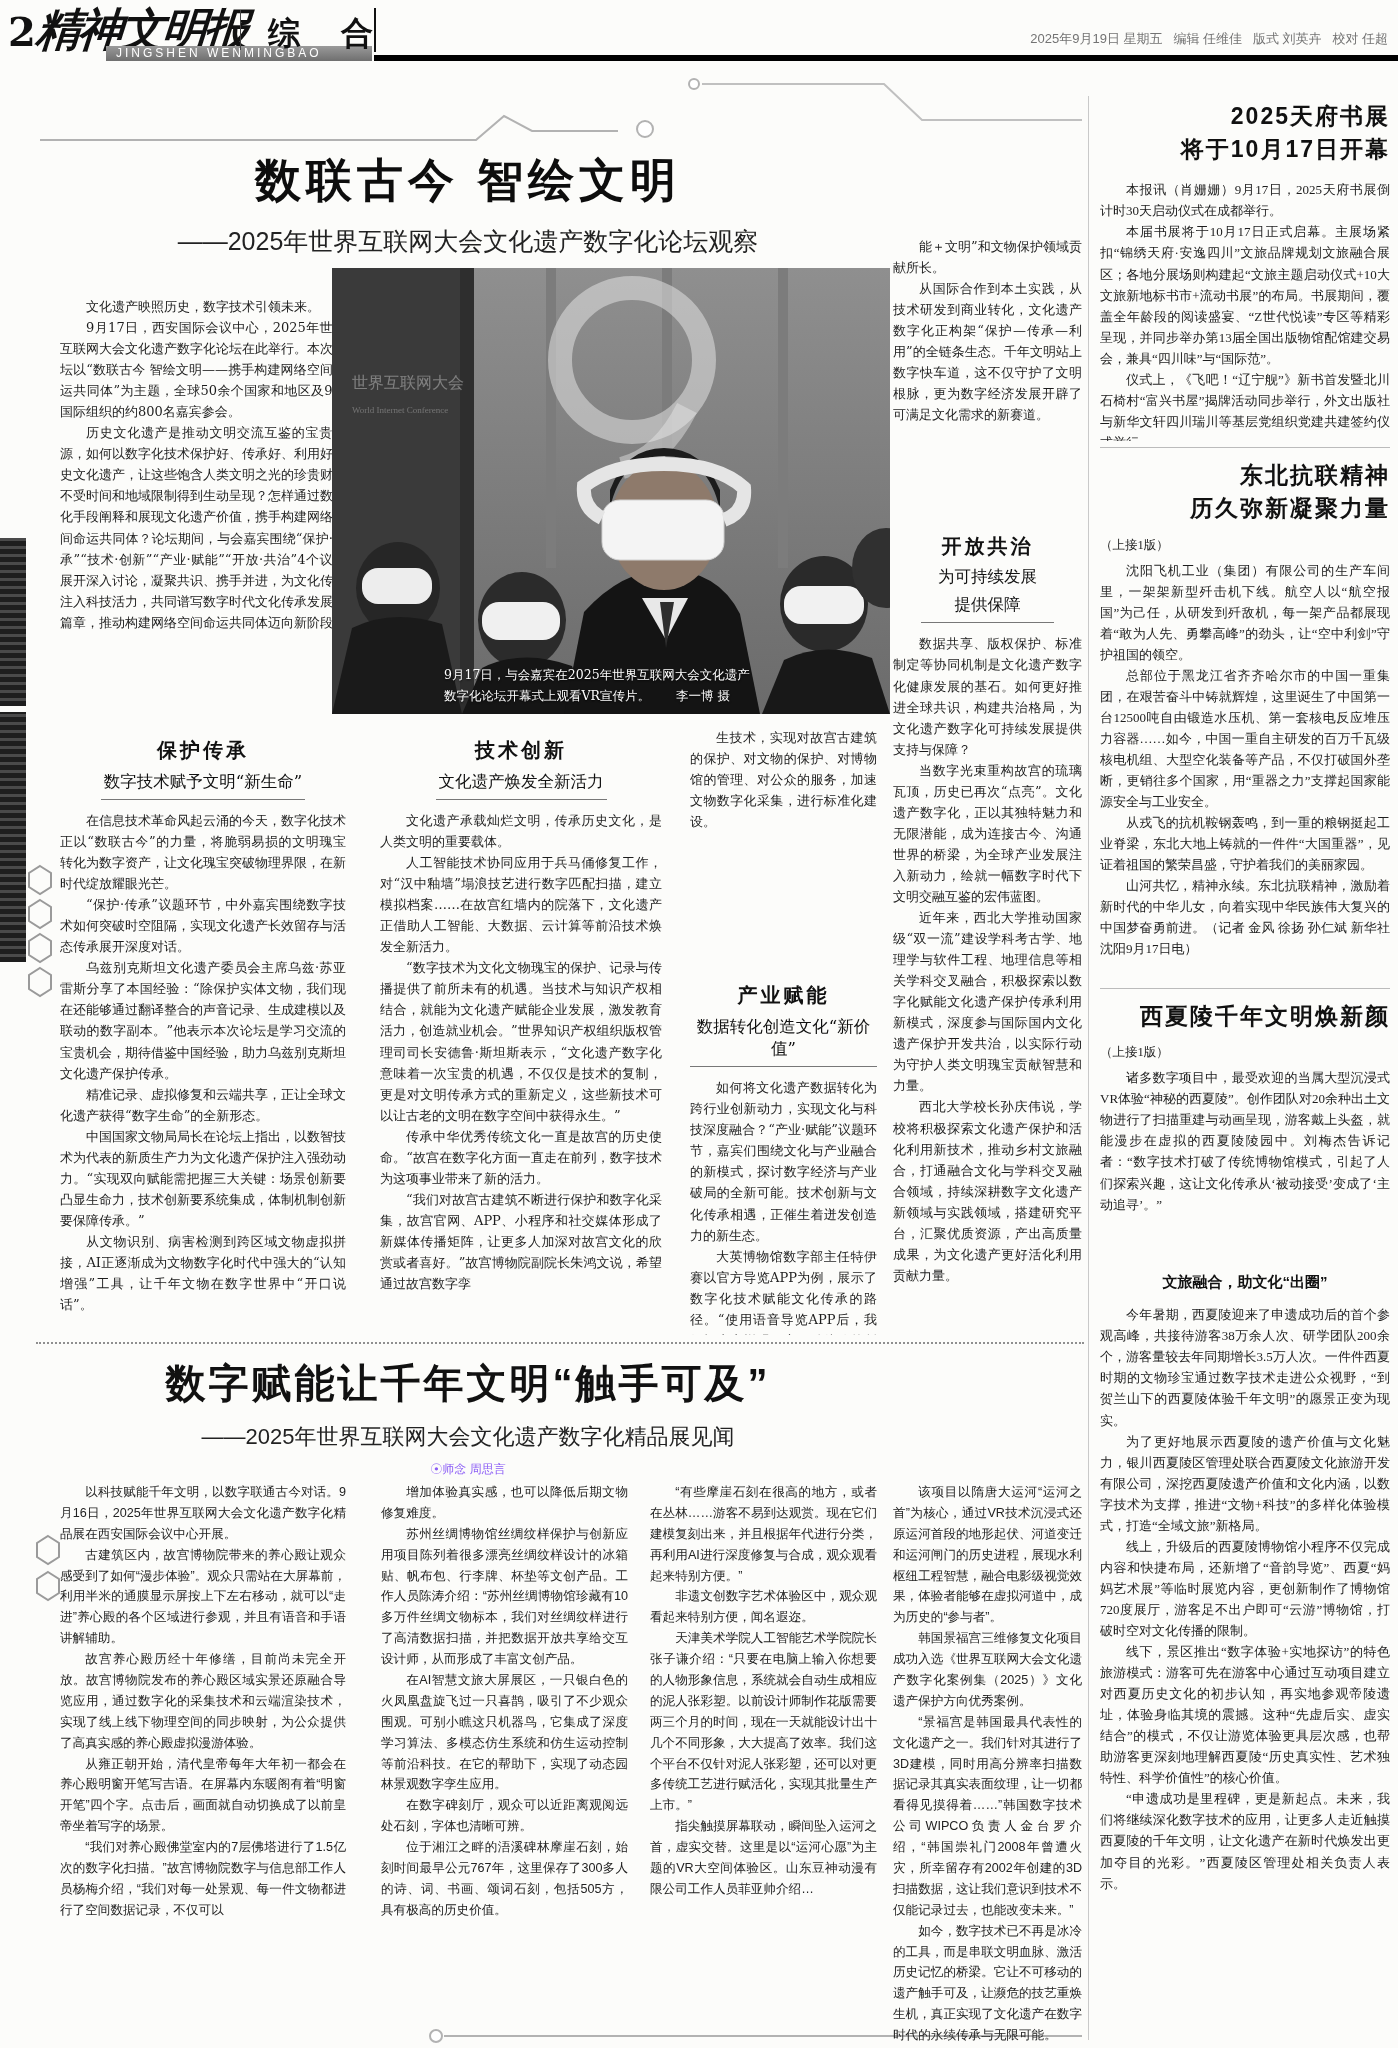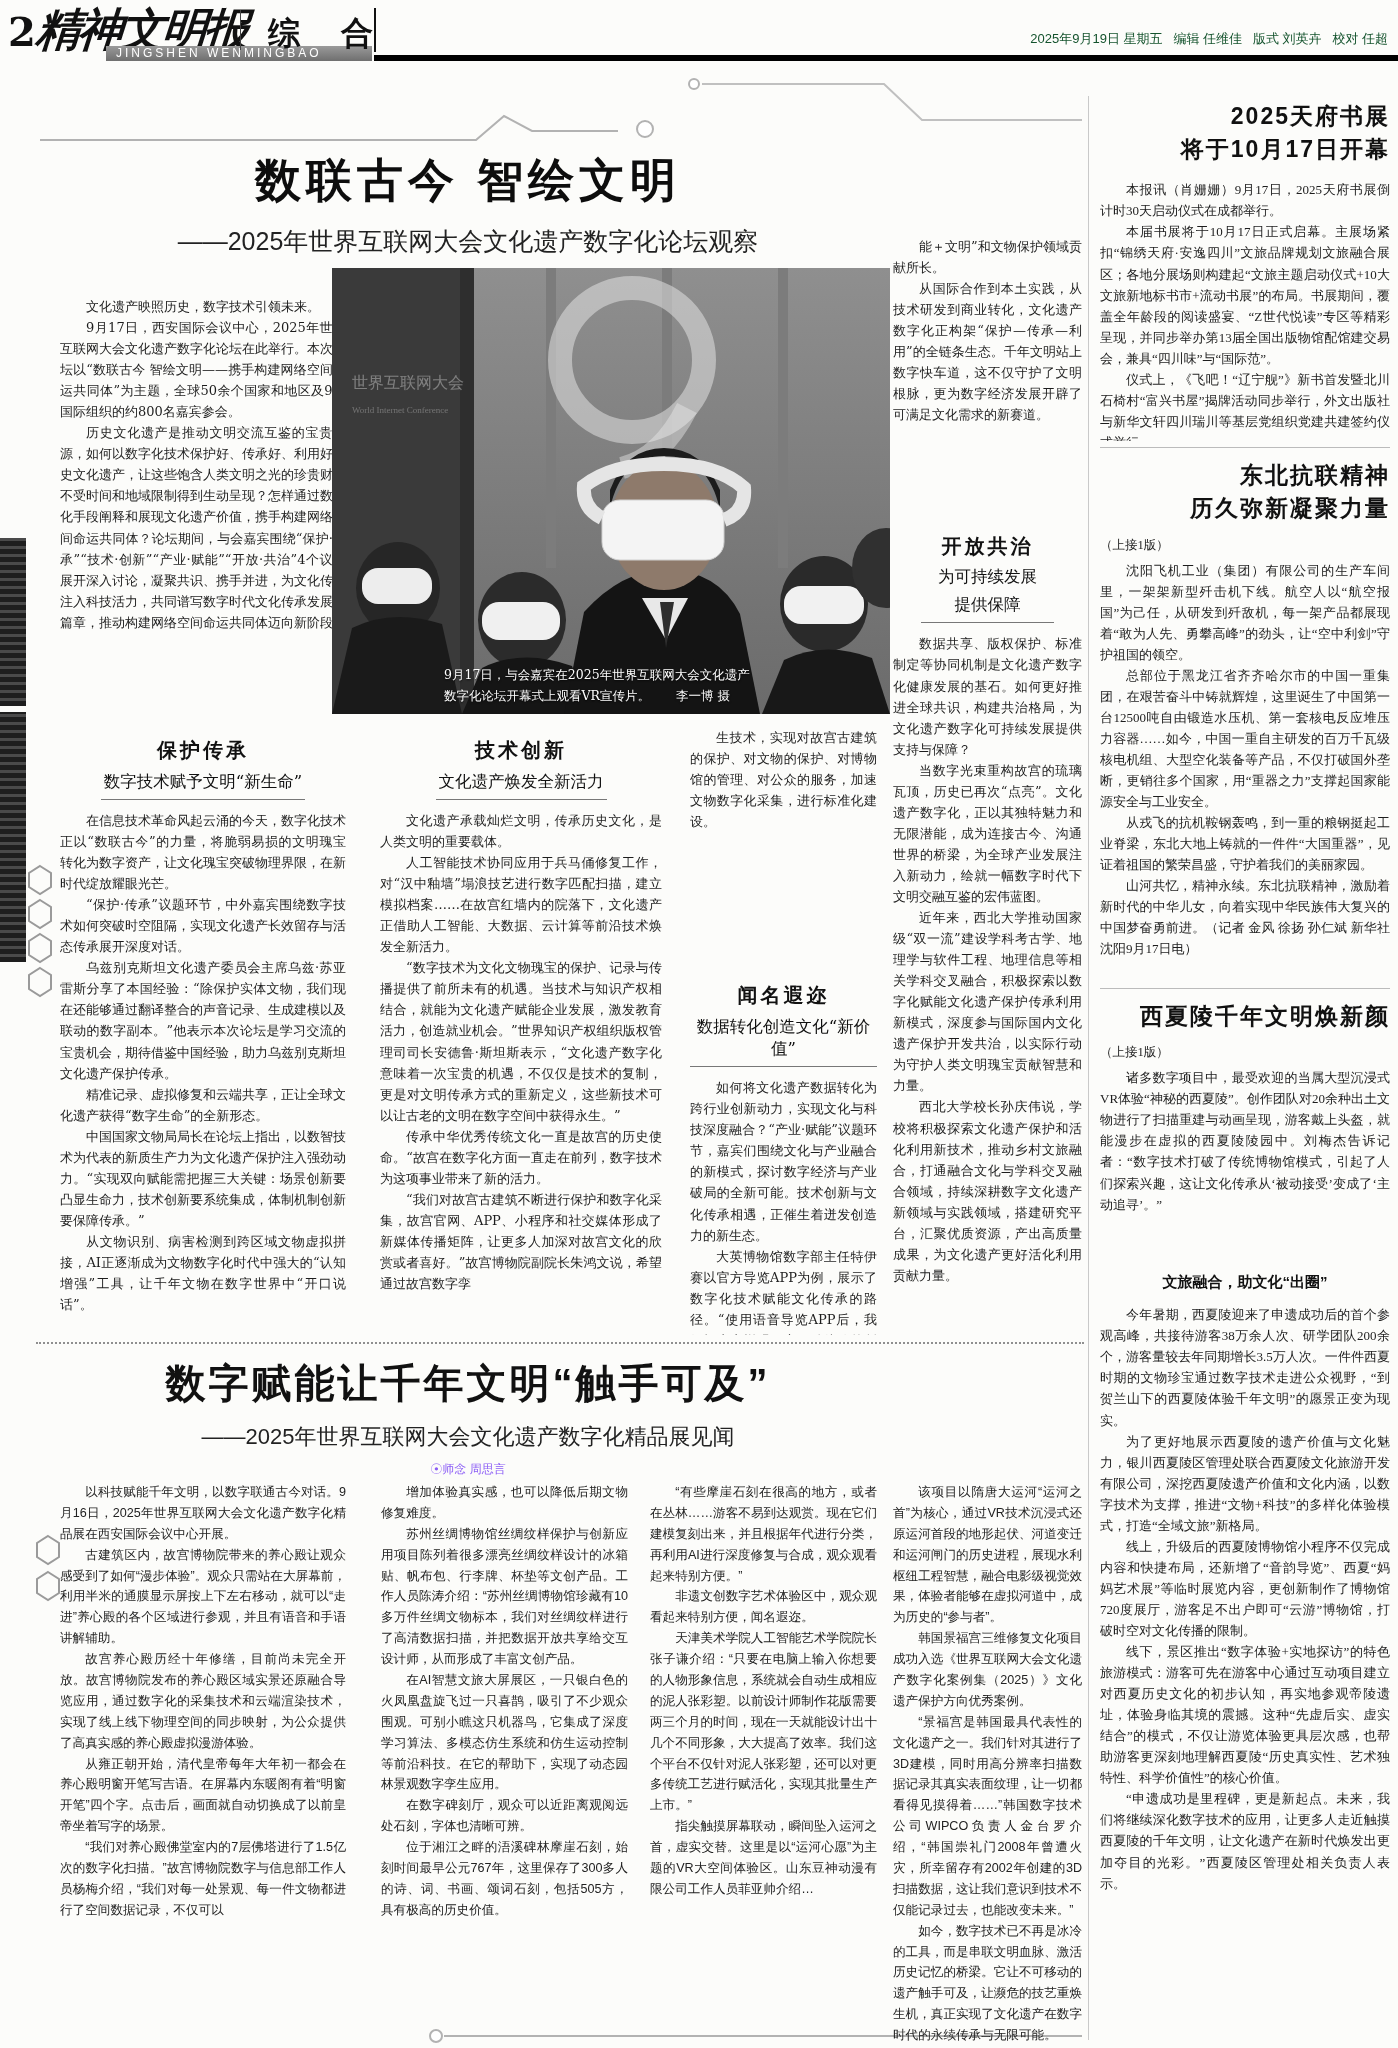--- a/index.html
+++ b/index.html
@@ -12,21 +12,21 @@
   .sans-body p{font-family:"Liberation Sans",sans-serif;font-size:12.6px;line-height:1.66;color:#222;}
   .clip{overflow:hidden;}
   
   .pagenum{font-size:40px;font-weight:bold;font-family:"DejaVu Serif",serif;}
   .logo{font-size:45px;font-weight:900;font-style:italic;letter-spacing:-3px;
         font-family:"DejaVu Serif",serif;transform:skewX(-4deg);}
   .pinyinbar{background:linear-gradient(180deg,#9a9a9a,#6f6f6f);color:#fff;
         font-family:"Liberation Sans",sans-serif;font-size:12px;letter-spacing:3px;
         line-height:15px;padding-left:10px;white-space:nowrap;}
   .secname{font-size:32px;font-weight:bold;letter-spacing:16px;font-family:"Liberation Sans",sans-serif;}
-  .dateline{font-size:13px;font-family:"Liberation Sans",sans-serif;color:#14532d;text-align:right;}
+  .dateline{font-size:13px;font-family:"Liberation Sans",sans-serif;color:#737373;text-align:right;}
   .vrule{background:#111;width:2px;}
   .blackbar{background:#000;height:6px;}
   
   .h1a{font-size:46px;font-weight:900;letter-spacing:5px;font-family:"Liberation Sans",sans-serif;color:#0d0d0d;}
   .h1sub{font-size:25px;margin-top:13px;font-weight:500;font-family:"Liberation Sans",sans-serif;color:#222;}
   .byline{font-size:12px;margin-top:12px;color:#8b5cf6;font-family:"Liberation Sans",sans-serif;}
   .h2a{font-size:40px;font-weight:900;letter-spacing:3px;font-family:"Liberation Sans",sans-serif;}
   .h2sub{font-size:22px;margin-top:11px;font-weight:500;font-family:"Liberation Sans",sans-serif;color:#222;}
   
   .sechead{text-align:center;margin:4px 0 10px;}
@@ -178,21 +178,21 @@
       <p>传承中华优秀传统文化一直是故宫的历史使命。“故宫在数字化方面一直走在前列，数字技术为这项事业带来了新的活力。</p>
       <p>“我们对故宫古建筑不断进行保护和数字化采集，故宫官网、APP、小程序和社交媒体形成了新媒体传播矩阵，让更多人加深对故宫文化的欣赏或者喜好。”故宫博物院副院长朱鸿文说，希望通过故宫数字孪</p>
     </div>
 </div>
 
 <div class="abs clip" style="left:690px;top:727px;width:187px;height:608px;">
   <div class="paras kai">
       <p>生技术，实现对故宫古建筑的保护、对文物的保护、对博物馆的管理、对公众的服务，加速文物数字化采集，进行标准化建设。</p>
     </div>
   <div class="sechead" style="margin-top:150px;">
-    <div class="st">闻名遐迩</div>
+    <div class="st">产业赋能</div>
     <span class="ss">数据转化创造文化“新价值”</span>
   </div>
   <div class="paras kai">
       <p>如何将文化遗产数据转化为跨行业创新动力，实现文化与科技深度融合？“产业·赋能”议题环节，嘉宾们围绕文化与产业融合的新模式，探讨数字经济与产业破局的全新可能。技术创新与文化传承相遇，正催生着迸发创造力的新生态。</p>
       <p>大英博物馆数字部主任特伊赛以官方导览APP为例，展示了数字化技术赋能文化传承的路径。“使用语音导览APP后，我们探索出增强现实互动体验的创新方式。”她强调可持续发展的重要性，“并非每个项目都能完全成功，但通过环境测试学习，并将其与重点框架结合，就能以富有创意和可持续性的方式实现技术的真正赋能。”</p>
     </div>
 </div>
 
 <div class="abs clip" style="left:893px;top:236px;width:189px;height:1099px;">
   <div class="paras kai">

